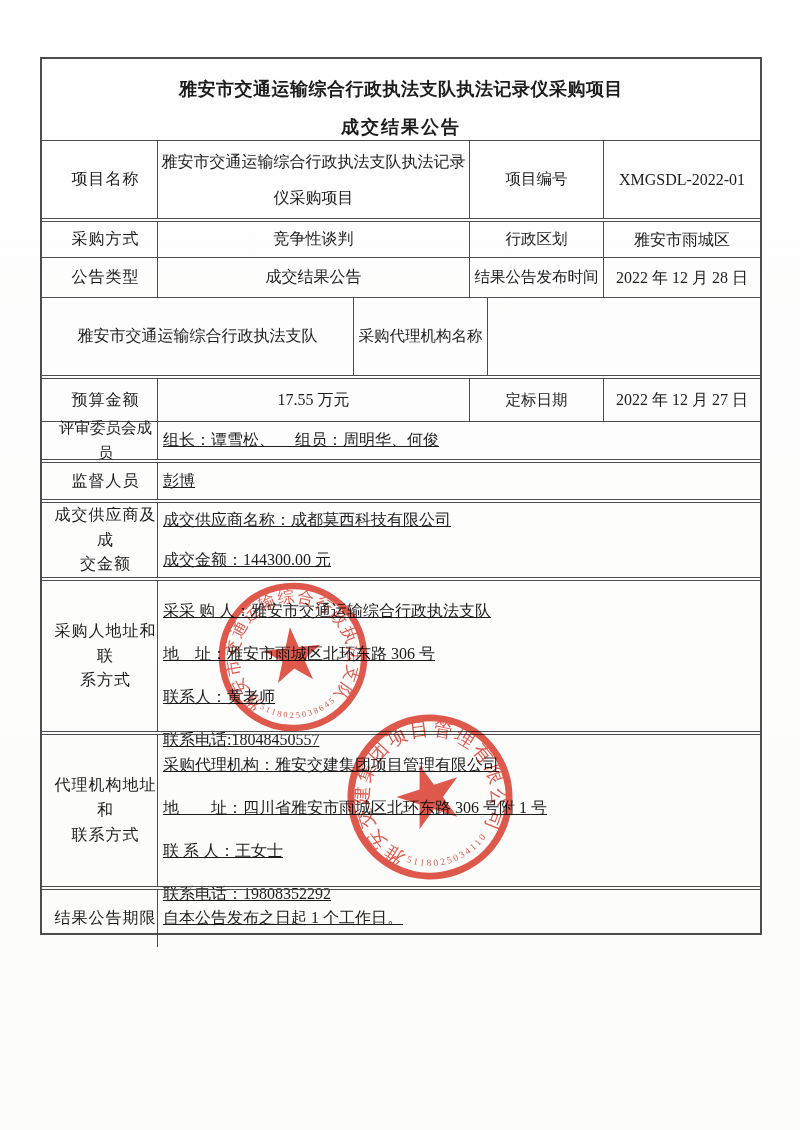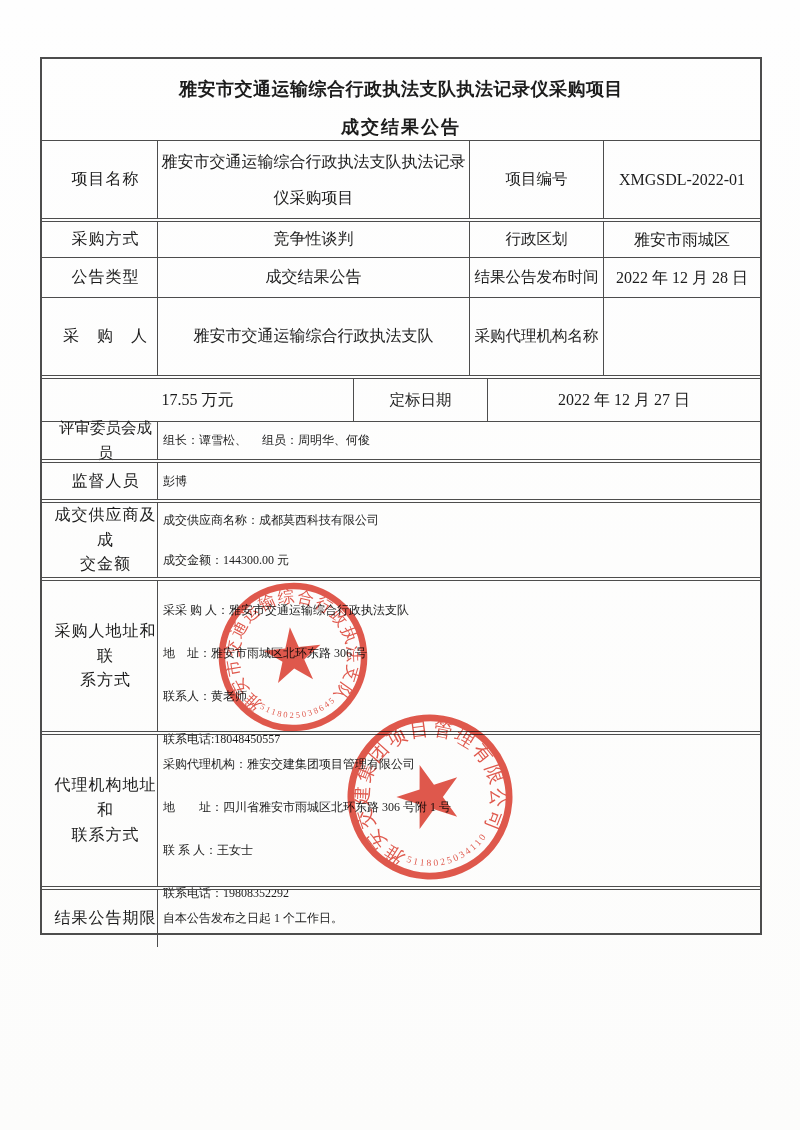--- a/index.html
+++ b/index.html
@@ -35,21 +35,21 @@
     display:flex;flex-direction:column;align-items:center;justify-content:center;
     font-size:16px;letter-spacing:1px;text-align:center;line-height:1.55;padding-left:12px;
   }
   .c-label.tight{letter-spacing:0;font-size:15.5px;}
   .c2{width:312px;flex:0 0 312px;box-sizing:border-box;border-right:1.6px solid var(--line);}
   .c3{width:134px;flex:0 0 134px;box-sizing:border-box;border-right:1.6px solid var(--line);
       display:flex;align-items:center;justify-content:center;font-size:15.5px;letter-spacing:0;}
   .c4{flex:1 1 auto;display:flex;flex-direction:column;align-items:center;justify-content:center;
       font-size:16px;text-align:center;line-height:2.2;}
   .c-wide{flex:1 1 auto;box-sizing:border-box;display:flex;flex-direction:column;justify-content:center;
-      padding-left:5px;font-size:12px;}
+      padding-left:5px;font-size:16px;text-decoration:underline;}
   .center{display:flex;align-items:center;justify-content:center;font-size:16px;}
   .titlecell{
     flex:1;display:flex;flex-direction:column;align-items:center;justify-content:center;
     font-family:"Liberation Sans","DejaVu Sans",sans-serif;font-weight:700;margin-top:14px;
   }
   .title-l1{font-size:18px;letter-spacing:0.5px;line-height:40px;}
   .title-l2{font-size:18px;letter-spacing:2px;line-height:36px;}
   .namecell{
     display:flex;flex-direction:column;align-items:center;justify-content:center;
     font-size:16px;text-align:center;line-height:2.2;
@@ -95,26 +95,26 @@
     </div>
 
     <div class="row bt-s" style="height:40px">
       <div class="c-label">公告类型</div>
       <div class="c2 center">成交结果公告</div>
       <div class="c3">结果公告发布时间</div>
       <div class="c4">2022 年 12 月 28 日</div>
     </div>
 
     <div class="row bt-s" style="height:78px">
-      <div class="c-label">采　购　人</div>
       <div class="c2 center">雅安市交通运输综合行政执法支队</div>
       <div class="c3">采购代理机构名称</div>
     </div>
 
     <div class="row bt-d" style="height:46px">
+      <div class="c-label">预算金额</div>
       <div class="c2 center">17.55 万元</div>
       <div class="c3">定标日期</div>
       <div class="c4">2022 年 12 月 27 日</div>
     </div>
 
     <div class="row bt-s" style="height:38px">
       <div class="c-label tight">评审委员会成员</div>
       <div class="c-wide">组长：谭雪松、　 组员：周明华、何俊</div>
     </div>
 

